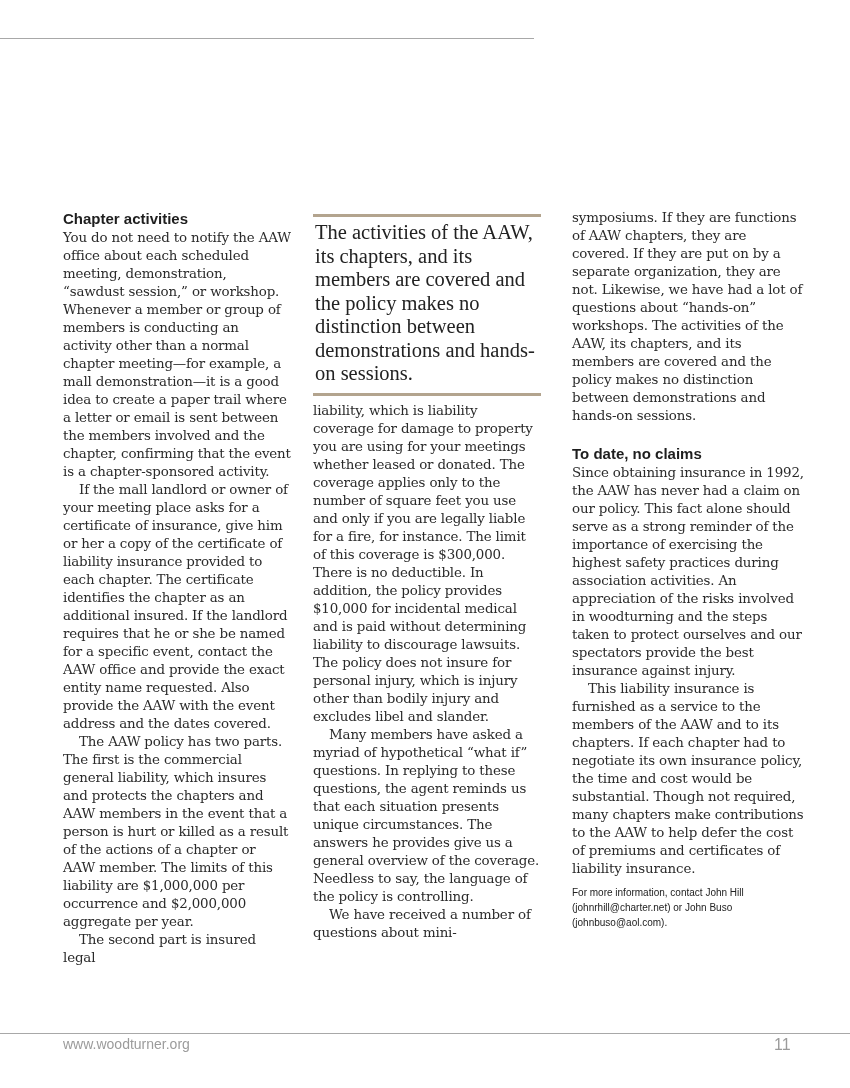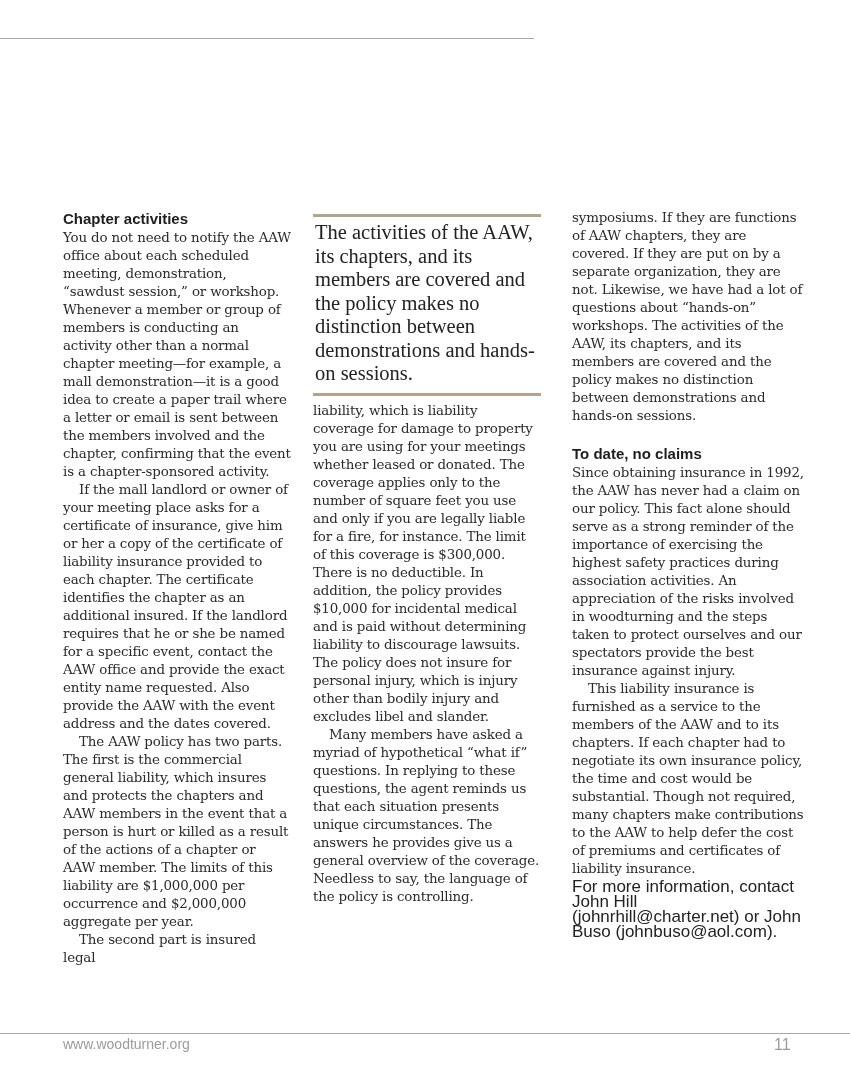--- a/index.html
+++ b/index.html
@@ -7,21 +7,21 @@
     .top-rule { position: absolute; left: 0; top: 38px; width: 534px; height: 0; border-top: 1px solid #a8a8a8; }
     .col { position: absolute; top: 209px; font-family: "DejaVu Serif", "Liberation Serif", serif; font-size: 13.4px; line-height: 18px; color: #2a2a2a; letter-spacing: -0.15px; }
     .col1 { left: 63px; width: 228px; }
     .col2 { left: 313px; width: 228px; }
     .col3 { left: 572px; width: 232px; }
     .heading { font-family: "Liberation Sans", sans-serif; font-weight: bold; font-size: 15px; line-height: 20px; color: #1e1e1e; margin: 0; letter-spacing: 0; }
     p { margin: 0; }
     p.indent { text-indent: 16px; }
     .pullquote { margin-top: 5px; margin-bottom: 6px; border-top: 3px solid #b3a48e; border-bottom: 3px solid #b3a48e; padding: 4px 2px 7px 2px; font-family: "Liberation Serif", serif; font-size: 20.5px; line-height: 23.5px; color: #222; letter-spacing: 0; }
     .col3 .heading { margin-top: 19px; }
-    .contact { margin-top: 1px; font-family: "Liberation Sans", sans-serif; font-size: 17px; line-height: 15px; color: #222; letter-spacing: 0; }
+    .contact { margin-top: 7px; font-family: "Liberation Sans", sans-serif; font-size: 10px; line-height: 15px; color: #222; letter-spacing: 0; }
     .bottom-rule { position: absolute; left: 0; top: 1033px; width: 850px; height: 0; border-top: 1px solid #a8a8a8; }
     .footer-url { position: absolute; left: 63px; top: 1036px; font-family: "Liberation Sans", sans-serif; font-size: 14px; color: #9b9b9b; }
     .page-number { position: absolute; left: 774px; top: 1036px; font-family: "Liberation Sans", sans-serif; font-size: 16px; color: #9b9b9b; }
   </style>
 </head>
 <body>
 
 <div class="top-rule"></div>
 
 <div class="col col1">
@@ -29,20 +29,21 @@
   <p>You do not need to notify the AAW office about each scheduled meeting, demonstration, “sawdust session,” or workshop. Whenever a member or group of members is conducting an activity other than a normal chapter meeting—for example, a mall demonstration—it is a good idea to create a paper trail where a letter or email is sent between the members involved and the chapter, confirming that the event is a chapter-sponsored activity.</p>
   <p class="indent">If the mall landlord or owner of your meeting place asks for a certificate of insurance, give him or her a copy of the certificate of liability insurance provided to each chapter. The certificate identifies the chapter as an additional insured. If the landlord requires that he or she be named for a specific event, contact the AAW office and provide the exact entity name requested. Also provide the AAW with the  event address and the dates covered.</p>
   <p class="indent">The AAW policy has two parts. The first is the commercial general liability, which insures and protects the chapters and AAW members in the event that a person is hurt or killed as a result of the actions of a chapter or AAW member. The limits of this liability are $1,000,000 per occurrence and $2,000,000 aggregate per year.</p>
   <p class="indent">The second part is insured legal</p>
 </div>
 
 <div class="col col2">
   <div class="pullquote">The activities of the AAW, its chapters, and its members are covered and the policy makes no distinction between demonstrations and hands-on sessions.</div>
   <p>liability, which is liability coverage for damage to property you are using for your meetings whether leased or donated. The coverage applies only to the number of square feet you use and only if you are legally liable for a fire, for instance. The limit of this coverage is $300,000. There is no deductible. In addition, the policy provides $10,000 for incidental medical and is paid without determining liability to discourage lawsuits. The policy does not insure for personal injury, which is injury other than bodily injury and excludes libel and slander.</p>
   <p class="indent">Many members have asked a myriad of hypothetical “what if” questions. In replying to these questions, the agent reminds us that each situation presents unique circumstances. The answers he provides give us a general overview of the coverage. Needless to say, the language of the policy is controlling.</p>
+  <p class="indent">We have received a number of questions about mini-</p>
 </div>
 
 <div class="col col3">
   <p>symposiums. If they are functions of AAW chapters, they are covered. If they are put on by a separate organization, they are not. Likewise, we have had a lot of questions about “hands-on” workshops. The activities of the AAW, its chapters, and its members are covered and the policy makes no distinction between demonstrations and hands-on sessions.</p>
   <h2 class="heading">To date, no claims</h2>
   <p>Since obtaining insurance in 1992, the AAW has never had a claim on our policy. This fact alone should serve as a strong reminder of the importance of exercising the highest safety practices during association activities. An appreciation of the risks involved in woodturning and the steps taken to protect ourselves and our spectators provide the best insurance against injury.</p>
   <p class="indent">This liability insurance is furnished as a service to the members of the AAW and to its chapters. If each chapter had to negotiate its own insurance policy, the time and cost would be substantial. Though not required, many chapters make contributions to the AAW to help defer the cost of premiums and certificates of liability insurance.</p>
   <p class="contact">For more information, contact John Hill (johnrhill@charter.net) or John Buso (johnbuso@aol.com).</p>
 </div>
 

